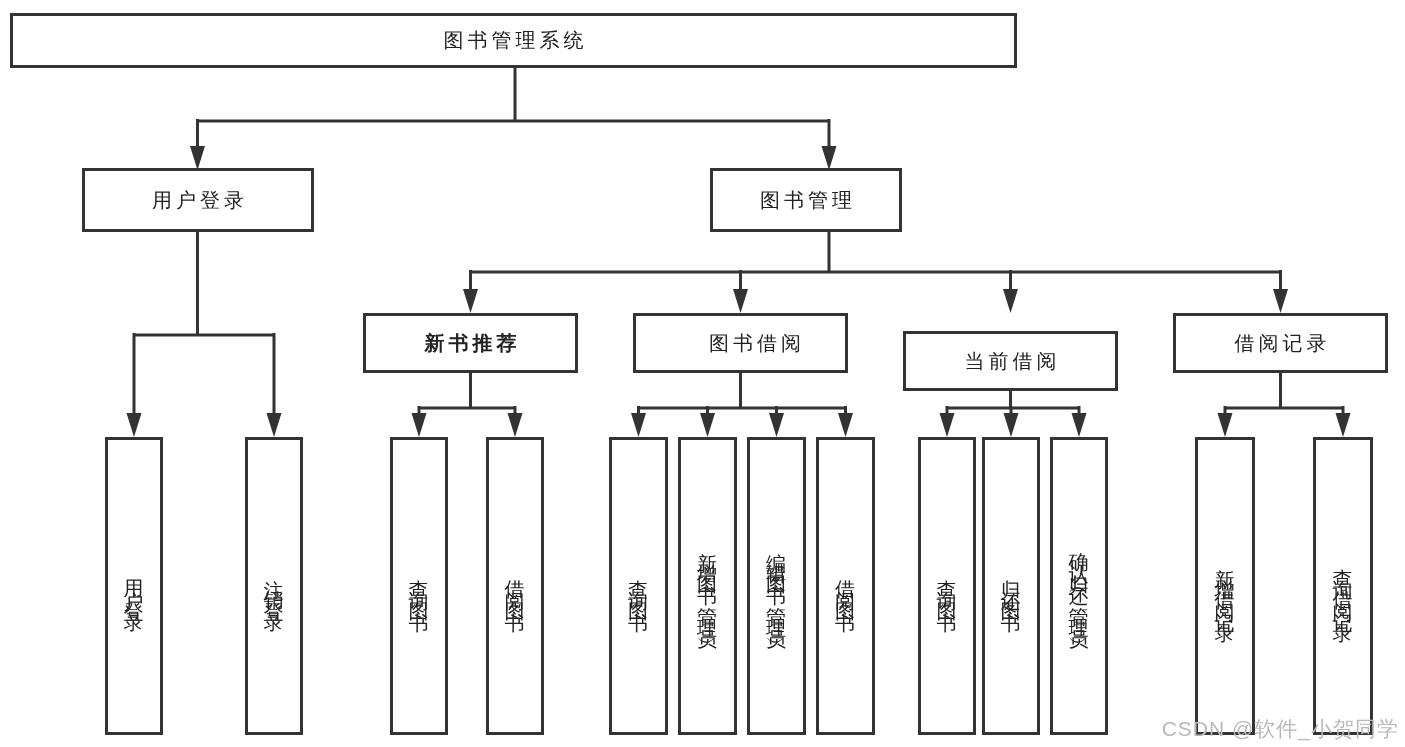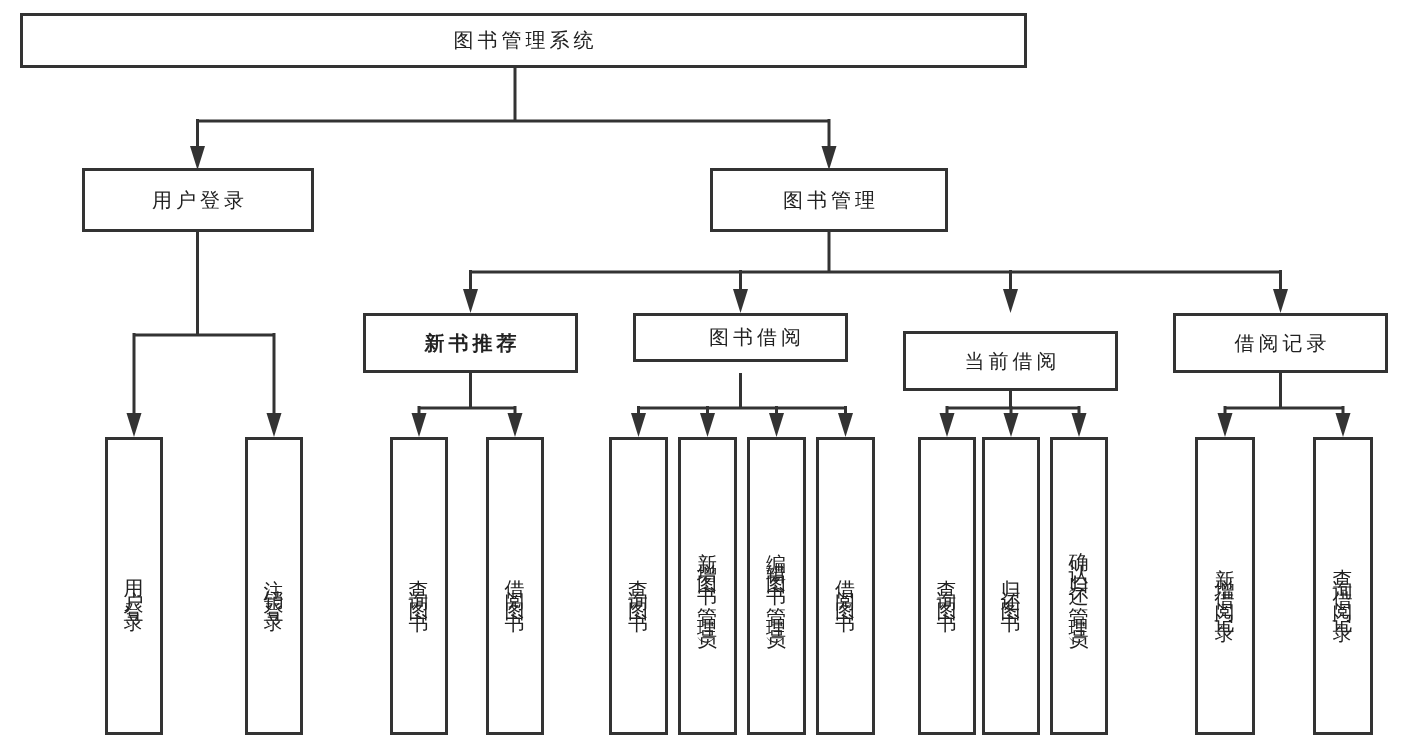--- a/index.html
+++ b/index.html
@@ -126,35 +126,35 @@
     <g>
       <path d="M1280.5 373 V408"></path>
       <path d="M1225 408 H1343"></path>
       <path d="M1225 406 V416"></path>
       <path d="M1343 406 V416"></path>
       <polygon points="1217.5,413 1232.5,413 1225,437"></polygon>
       <polygon points="1335.5,413 1350.5,413 1343,437"></polygon>
     </g>
   </svg>
 
-  <div class="node" style="left:20px; top:13px; width:1007px; height:55px;">
+  <div class="node" style="left:10px; top:13px; width:1007px; height:55px;">
     <span>图书管理系统</span>
   </div>
 
   <div class="node" style="left:82px; top:168px; width:232px; height:64px;">
     <span>用户登录</span>
   </div>
-  <div class="node" style="left:710px; top:168px; width:238px; height:64px;">
+  <div class="node" style="left:710px; top:168px; width:192px; height:64px;">
     <span>图书管理</span>
   </div>
 
   <div class="node" style="left:363px; top:313px; width:215px; height:60px;font-weight:bold;">
     <span>新书推荐</span>
   </div>
-  <div class="node" style="left:633px; top:313px; width:215px; height:49px;padding-left:29px;">
+  <div class="node" style="left:633px; top:313px; width:215px; height:60px;padding-left:29px;">
     <span>图书借阅</span>
   </div>
   <div class="node" style="left:903px; top:331px; width:215px; height:60px;">
     <span>当前借阅</span>
   </div>
   <div class="node" style="left:1173px; top:313px; width:215px; height:60px;">
     <span>借阅记录</span>
   </div>
 
   <div class="vnode" style="left:105px; top:437px; width:58px; height:298px;">
@@ -194,14 +194,15 @@
     <span>确认归还（管理员）</span>
   </div>
 
   <div class="vnode" style="left:1195px; top:437px; width:60px; height:298px;">
     <span>新增借阅记录</span>
   </div>
   <div class="vnode" style="left:1313px; top:437px; width:60px; height:298px;">
     <span>查询借阅记录</span>
   </div>
 
+  <div class="watermark">CSDN @软件_小贺同学</div>
 
 </div>
 
 </body></html>

